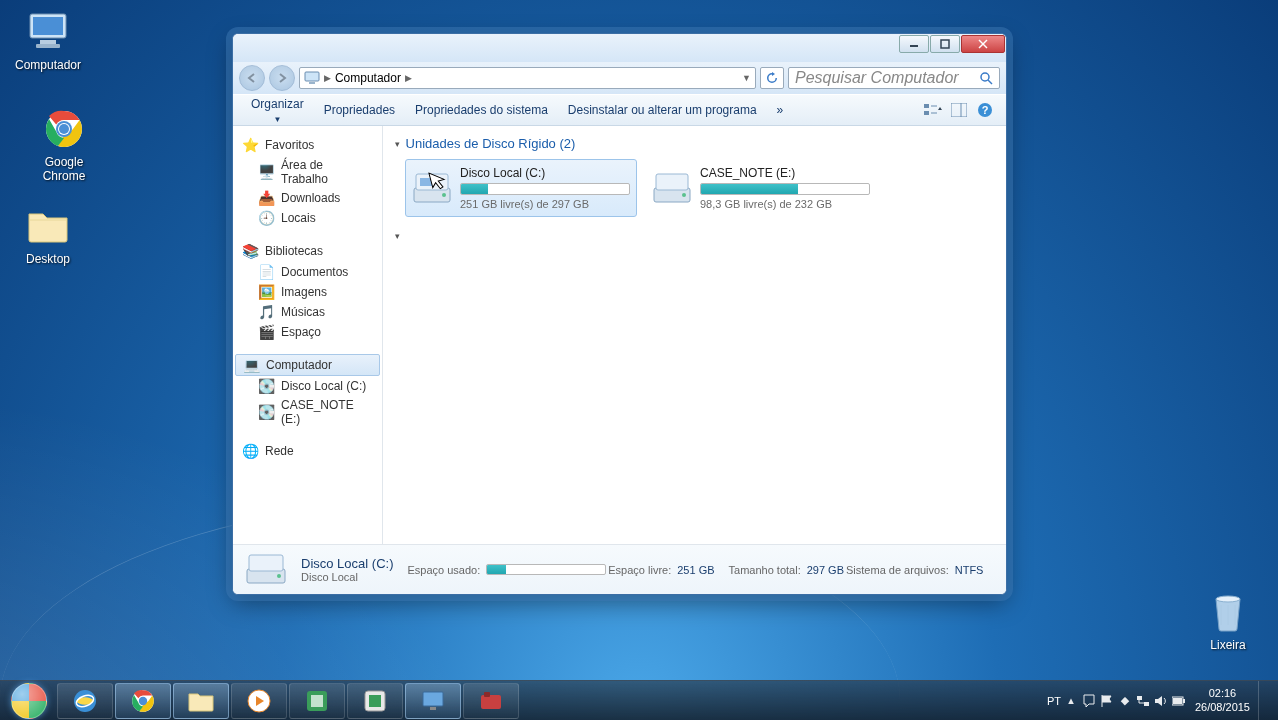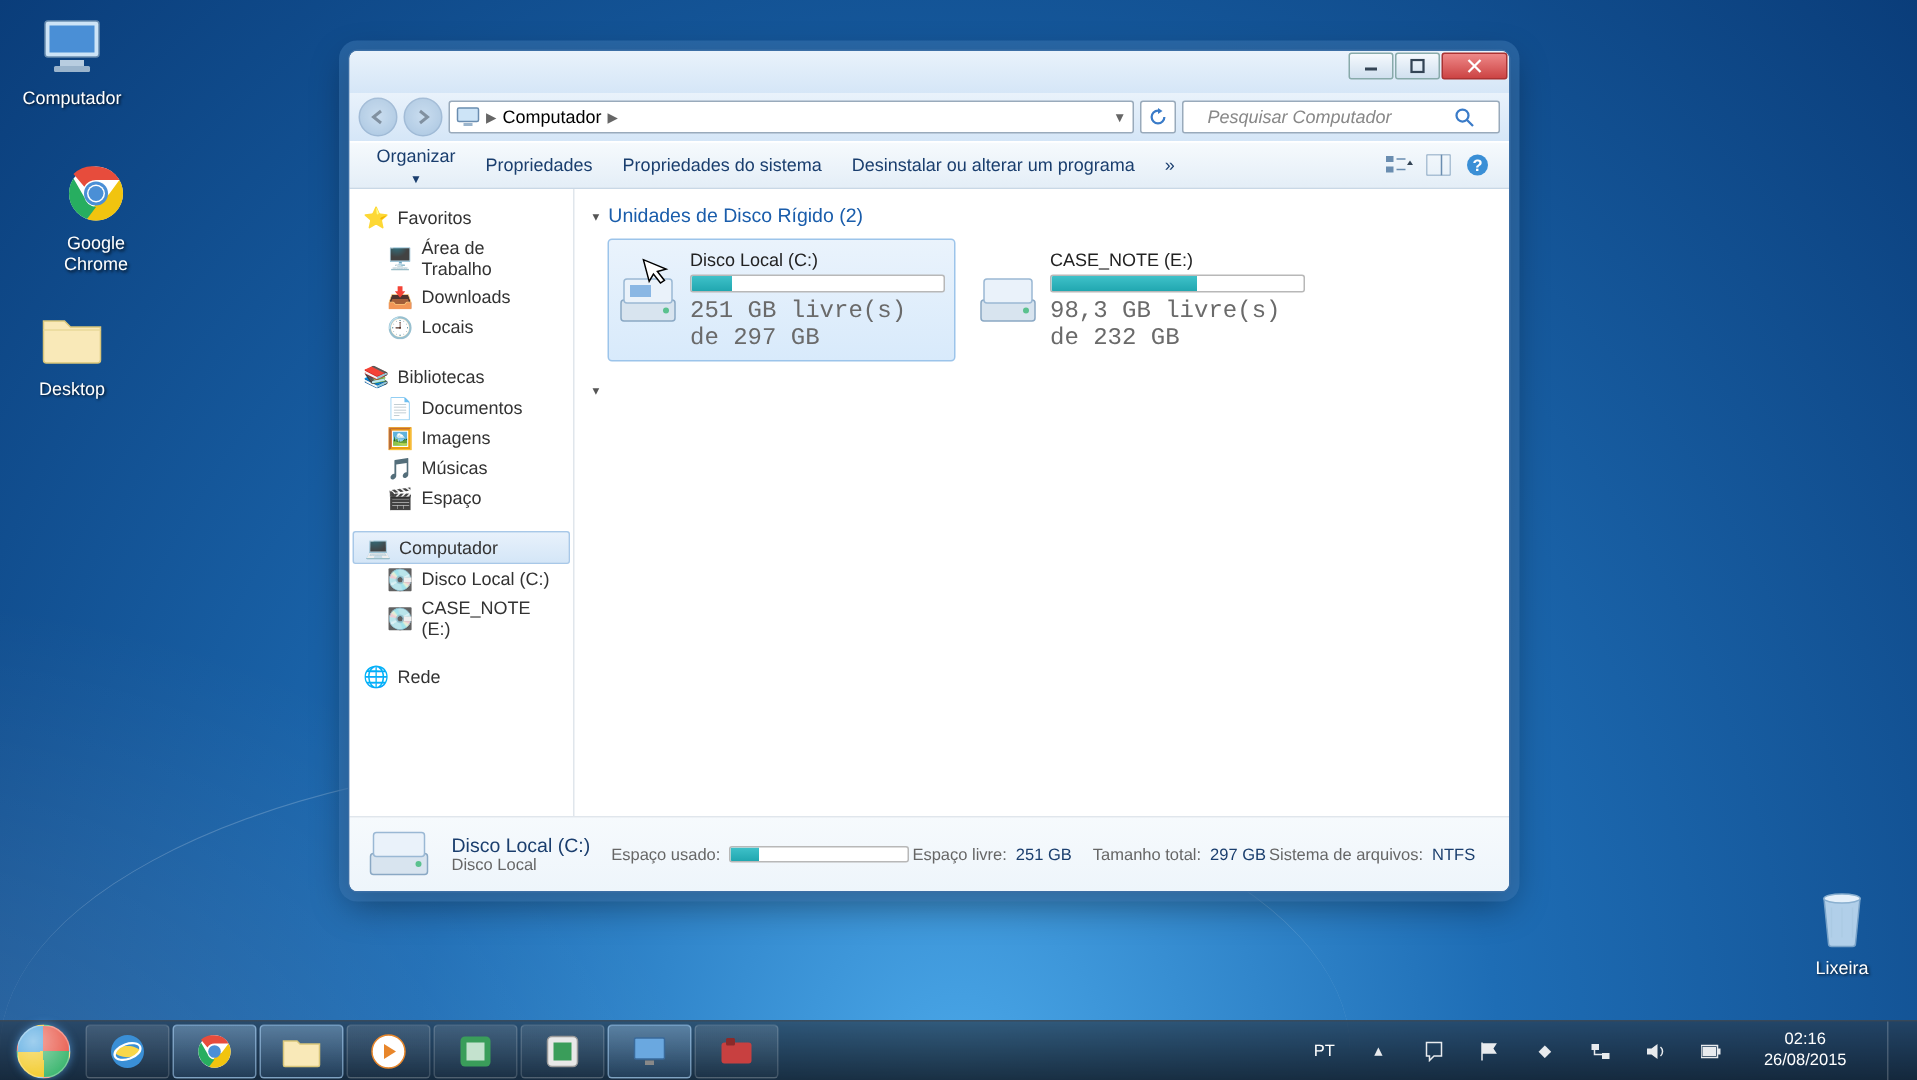--- a/index.html
+++ b/index.html
@@ -19,21 +19,21 @@
 .win-btn.close { background: linear-gradient(#e88, #c44); color: #fff; border-color: #a33; width: 44px; }
 .win-btn svg { width: 10px; height: 10px; }
 
 
 .addressbar-row { height: 32px; background: linear-gradient(#e9f2fb, #d5e6f7); display: flex; align-items: center; padding: 0 6px; gap: 4px; }
 .nav-btn { width: 26px; height: 26px; border-radius: 50%; background: radial-gradient(#bcd4ea, #8cb0d2); border: 1px solid #7a9cc0; display: flex; align-items: center; justify-content: center; cursor: pointer; }
 .nav-btn.disabled { opacity: 0.6; }
 .address-input { flex: 1; height: 22px; background: #fff; border: 1px solid #9ab; border-radius: 2px; display: flex; align-items: center; padding: 0 4px; font-size: 12px; gap: 4px; }
 .address-input .crumb-sep { color: #666; font-size: 9px; }
 .refresh-btn { width: 24px; height: 22px; border: 1px solid #9ab; background: #fff; border-radius: 2px; display: flex; align-items: center; justify-content: center; cursor: pointer; }
-.search-input { width: 212px; height: 22px; background: #fff; border: 1px solid #9ab; border-radius: 2px; display: flex; align-items: center; padding: 0 16px; font-size: 12px; color: #888; font-style: italic; justify-content: space-between; }
+.search-input { width: 212px; height: 22px; background: #fff; border: 1px solid #9ab; border-radius: 2px; display: flex; align-items: center; padding: 0 6px; font-size: 16px; color: #888; font-style: italic; justify-content: space-between; }
 
 
 .toolbar { height: 32px; background: linear-gradient(#f6fafd, #e4eef7); border-top: 1px solid #fff; border-bottom: 1px solid #c9d8e6; display: flex; align-items: center; padding: 0 8px; font-size: 12px; color: #1a3e6e; }
 .toolbar .tb-item { padding: 4px 10px; cursor: pointer; display: flex; align-items: center; gap: 4px; flex-direction: column; }
 .toolbar .tb-spacer { flex: 1; }
 .toolbar .tb-icon-btn { width: 26px; height: 22px; display: flex; align-items: center; justify-content: center; cursor: pointer; border-radius: 2px; }
 
 
 .explorer-body { flex: 1; display: flex; background: #fff; overflow: hidden; }
 .sidebar { width: 150px; border-right: 1px solid #e0e6ec; padding: 8px 0; font-size: 12px; overflow-y: auto; }
@@ -48,21 +48,21 @@
 .group-header { color: #1a5dab; font-size: 13px; padding: 4px 0; display: flex; align-items: center; gap: 6px; cursor: pointer; }
 .group-header .tri { font-size: 9px; color: #555; }
 .drives-row { display: flex; gap: 8px; padding: 4px 0 10px 10px; }
 .drive { width: 232px; padding: 6px; border: 1px solid transparent; border-radius: 3px; display: flex; gap: 8px; cursor: pointer; align-items: center; }
 .drive.selected { background: linear-gradient(#eaf3fc, #d8eafb); border-color: #9cc4ea; }
 .drive-icon { width: 40px; height: 40px; display: flex; align-items: center; justify-content: center; }
 .drive-info { flex: 1; }
 .drive-name { color: #222; margin-bottom: 3px; }
 .drive-bar { height: 12px; background: #fff; border: 1px solid #b8b8b8; border-radius: 2px; overflow: hidden; margin-bottom: 3px; position: relative; }
 .drive-bar-fill { height: 100%; background: linear-gradient(#3fc1c9, #21a7b0); }
-.drive-free { color: #6a6a6a; font-size: 16px; font-family: Liberation Mono, monospace; }
+.drive-free { color: #6a6a6a; font-size: 11px; }
 .removable-row { display: flex; padding: 4px 0 10px 10px; }
 .removable { display: flex; align-items: center; gap: 10px; padding: 6px; cursor: pointer; }
 
 
 .details-pane { height: 50px; border-top: 1px solid #e0e6ec; background: linear-gradient(#f6fafd, #eef5fb); display: flex; align-items: center; padding: 6px 12px; font-size: 11px; gap: 14px; }
 .details-icon { width: 42px; height: 36px; display: flex; align-items: center; justify-content: center; }
 .details-main { display: flex; flex-direction: column; }
 .details-title { font-size: 13px; color: #1a3e6e; }
 .details-sub { color: #666; }
 .details-col { display: flex; flex-direction: row; gap: 2px; }
@@ -71,21 +71,21 @@
 .details-val { color: #1a3e6e; }
 .details-bar { width: 120px; height: 11px; border: 1px solid #b8b8b8; background: #fff; border-radius: 2px; overflow: hidden; }
 .details-bar-fill { height: 100%; background: linear-gradient(#3fc1c9, #21a7b0); }
 
 
 .taskbar { position: absolute; bottom: 0; left: 0; right: 0; height: 40px; background: linear-gradient(rgba(40,60,80,0.7), rgba(20,35,50,0.9)); border-top: 1px solid rgba(255,255,255,0.15); display: flex; align-items: center; padding: 0 2px; }
 .start-orb { width: 54px; height: 40px; display: flex; align-items: center; justify-content: center; cursor: pointer; }
 .orb { width: 36px; height: 36px; border-radius: 50%; background: radial-gradient(circle at 30% 30%, #fff8, #0000), conic-gradient(#e74c3c 0 90deg, #27ae60 90deg 180deg, #f1c40f 180deg 270deg, #3498db 270deg 360deg); border: 1px solid rgba(255,255,255,0.3); box-shadow: 0 0 6px rgba(100,180,255,0.6); }
 .task-item { width: 56px; height: 36px; margin: 0 1px; border-radius: 3px; background: linear-gradient(rgba(255,255,255,0.12), rgba(255,255,255,0.02)); border: 1px solid rgba(255,255,255,0.15); display: flex; align-items: center; justify-content: center; cursor: pointer; }
 .task-item.active { background: linear-gradient(rgba(180,220,255,0.35), rgba(100,160,220,0.15)); border-color: rgba(180,220,255,0.5); }
-.tray { margin-left: auto; display: flex; align-items: center; height: 100%; padding: 0 4px; color: #fff; font-size: 11px; gap: 21px; }
+.tray { margin-left: auto; display: flex; align-items: center; height: 100%; padding: 0 4px; color: #fff; font-size: 11px; gap: 2px; }
 .tray-icon { width: 16px; height: 16px; display: flex; align-items: center; justify-content: center; cursor: pointer; opacity: 0.9; }
 .clock { text-align: center; line-height: 1.2; padding: 0 6px; cursor: pointer; }
 .show-desktop { width: 14px; height: 40px; border-left: 1px solid rgba(255,255,255,0.2); cursor: pointer; }
 .cursor-img { position: absolute; left: 430px; top: 170px; font-size: 16px; color: #000; pointer-events: none; transform: rotate(-15deg); }
 
 
 svg { display: block; }
 </style>
 </head>
 <body>

